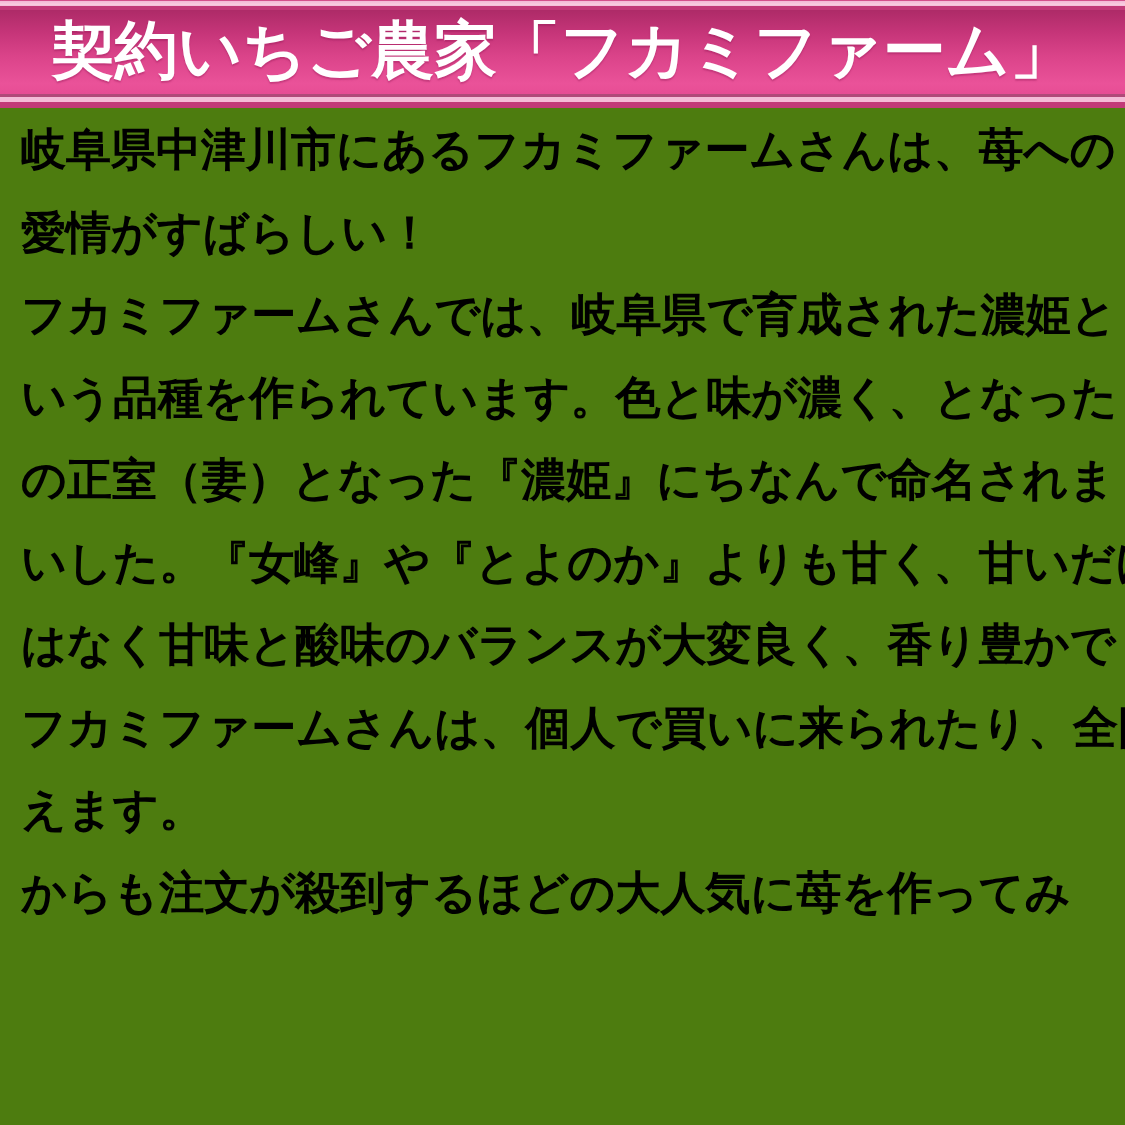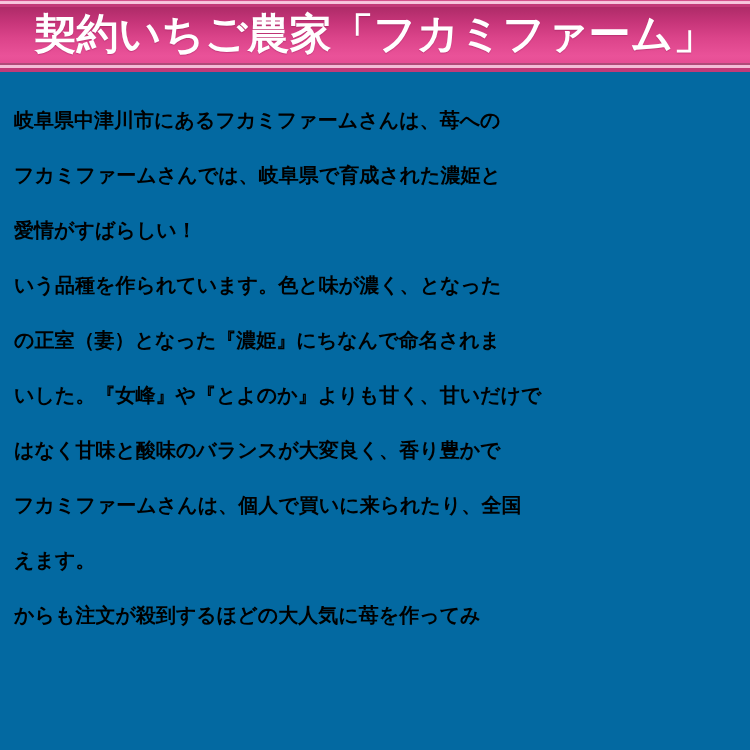--- a/index.html
+++ b/index.html
@@ -4,21 +4,21 @@
 <style>
   html, body {
     margin: 0;
     padding: 0;
     background: #ffffff;
   }
   .page {
     position: relative;
     width: 750px;
     height: 750px;
-    background: #0369a1;
+    background: #4d7c0f;
     overflow: hidden;
   }
   
   .banner {
     width: 750px;
     height: 72px;
     box-sizing: border-box;
     display: flex;
     align-items: center;
     justify-content: center;
@@ -37,45 +37,45 @@
     font-family: "Liberation Serif", "DejaVu Serif", serif;
     font-weight: 700;
     font-size: 42px;
     letter-spacing: 0px;
     color: #ffffff;
     white-space: nowrap;
     text-shadow: 0 1px 1px rgba(140,20,80,0.35);
   }
   .article {
     box-sizing: border-box;
-    padding: 21px 8px 0 14px;
+    padding: 1px 8px 0 14px;
     font-family: "Liberation Sans", "DejaVu Sans", sans-serif;
     font-weight: 700;
-    font-size: 20px;
+    font-size: 30px;
     line-height: 55px;
     color: #000000;
   }
   .text-line {
     white-space: nowrap;
     letter-spacing: 0px;
   }
 </style>
 </head>
 <body>
 
 <div class="page">
 
   <div class="banner">
     <h1 class="banner-title">契約いちご農家「フカミファーム」</h1>
   </div>
 
   <div class="article">
     <div class="text-line">岐阜県中津川市にあるフカミファームさんは、苺への</div>
+    <div class="text-line">愛情がすばらしい！</div>
     <div class="text-line">フカミファームさんでは、岐阜県で育成された濃姫と</div>
-    <div class="text-line">愛情がすばらしい！</div>
     <div class="text-line">いう品種を作られています。色と味が濃く、となった</div>
     <div class="text-line">の正室（妻）となった『濃姫』にちなんで命名されま</div>
     <div class="text-line">いした。『女峰』や『とよのか』よりも甘く、甘いだけで</div>
     <div class="text-line">はなく甘味と酸味のバランスが大変良く、香り豊かで</div>
     <div class="text-line">フカミファームさんは、個人で買いに来られたり、全国</div>
     <div class="text-line">えます。</div>
     <div class="text-line">からも注文が殺到するほどの大人気に苺を作ってみ</div>
   </div>
 
 </div>

